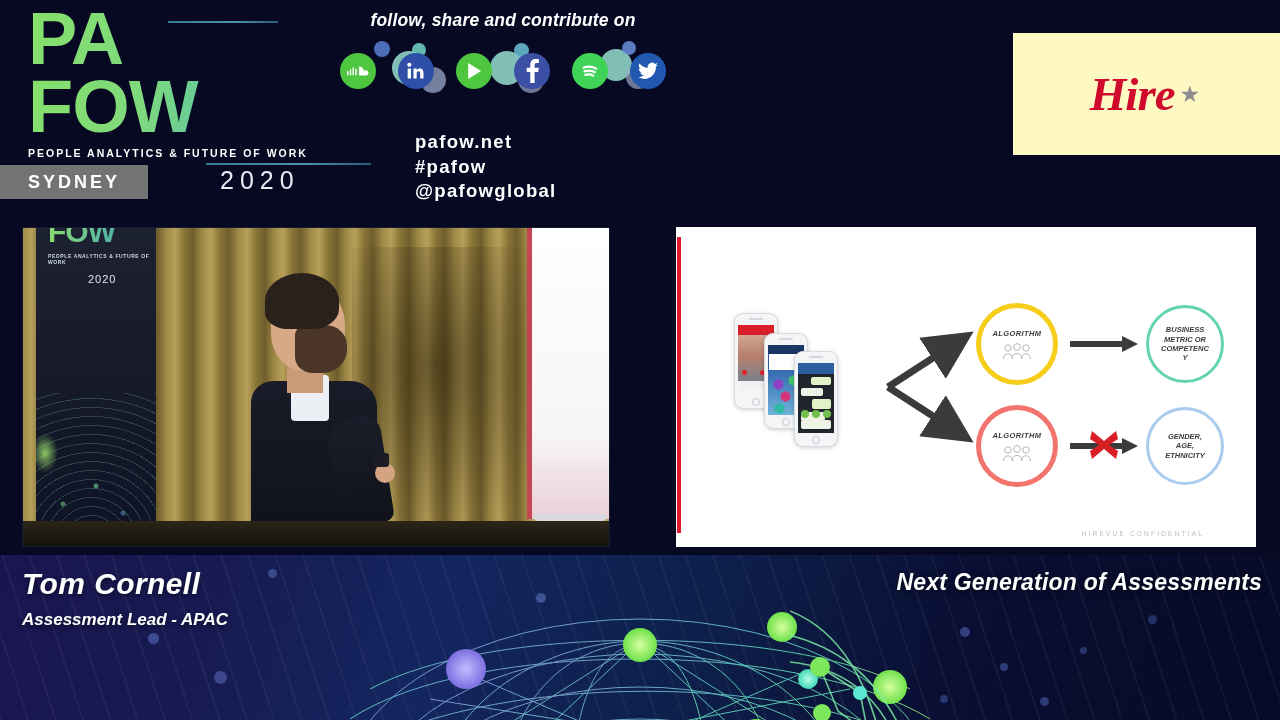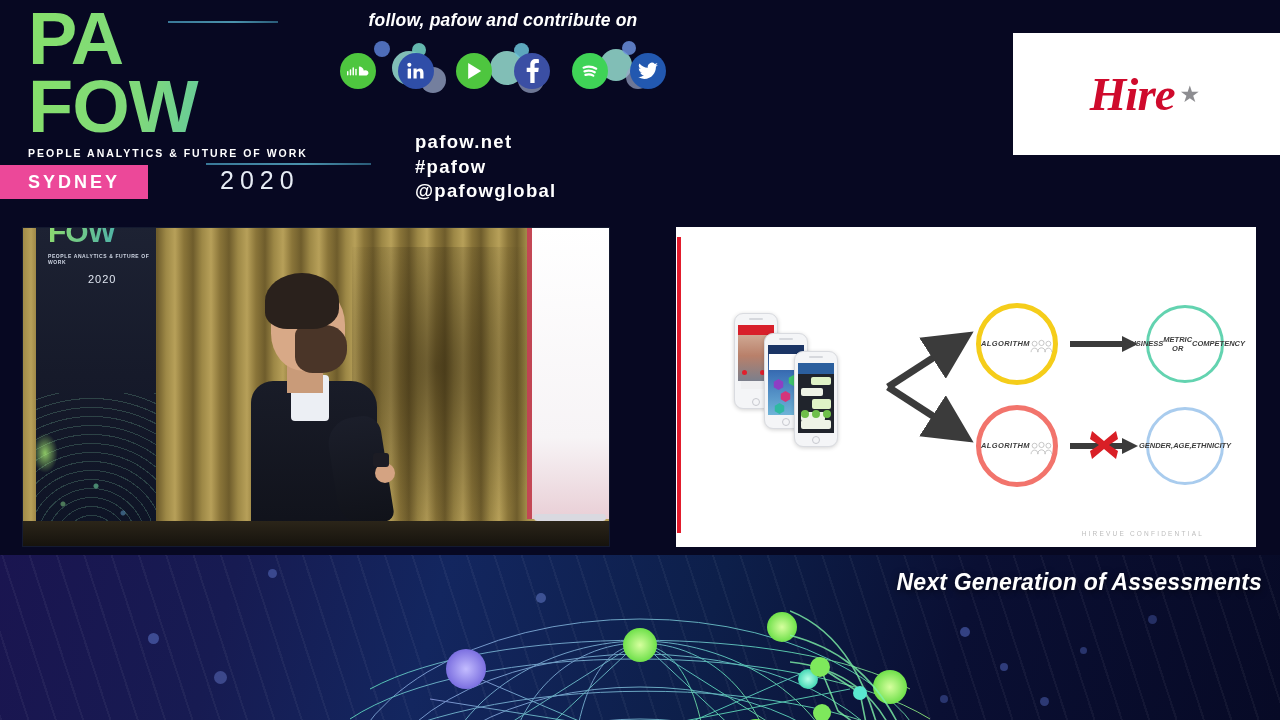--- a/index.html
+++ b/index.html
@@ -39,21 +39,21 @@
     margin-top: 6px;
     font-size: 10.5px;
     font-weight: 700;
     letter-spacing: 2.0px;
     color: #ffffff;
   }
   .badge-row { position: absolute; left: -28px; top: 160px; width: 358px; height: 34px; }
   .sydney-badge {
     position: absolute; left: 0; top: 0;
     width: 148px; height: 34px;
-    background: #ec4899;
+    background: #737373;
     display: flex; align-items: center; justify-content: center;
   }
   .sydney-badge span {
     color: #ffffff; font-size: 18px; font-weight: 700; letter-spacing: 3px;
   }
   .year {
     position: absolute; left: 220px; top: 1px;
     color: #e6ecf5; font-size: 25px; letter-spacing: 6px; font-weight: 300;
   }
 
@@ -86,21 +86,21 @@
   .handles {
     position: absolute; left: 415px; top: 130px;
     color: #ffffff; font-size: 18.5px; font-weight: 700;
     letter-spacing: 1.3px; line-height: 1.33;
   }
 
   
   .hirevue-box {
     position: absolute; left: 1013px; top: 33px;
     width: 267px; height: 122px;
-    background: #ffffff;
+    background: #fef9c3;
     display: flex; align-items: center; justify-content: center;
   }
   .hv-wrap { display: flex; align-items: center; gap: 2px; }
   .hv-text {
     font-family: "Liberation Serif", serif;
     font-style: italic; font-weight: 700;
     font-size: 47px; color: #cf0a2c;
     letter-spacing: -1px;
   }
   .hv-star { color: #8d8d91; font-size: 23px; line-height: 1; margin: 0 3px; }
@@ -233,21 +233,21 @@
   .bub { position: absolute; border-radius: 2px; }
   .bub-l { background: #eef3e6; }
   .bub-r { background: #dff3c6; }
   .pc-btns { position: absolute; left: 3px; right: 3px; bottom: 14px; height: 9px; display: flex; gap: 3px; justify-content: center; }
   .pc-btn { width: 8px; height: 8px; border-radius: 50%; background: #6fbf4a; }
 
   .arrow-split { position: absolute; left: 208px; top: 40px; width: 92px; height: 120px; }
 
   .circ {
     position: absolute; border-radius: 50%;
-    display: flex; flex-direction: row; align-items: center; justify-content: center;
+    display: flex; flex-direction: column; align-items: center; justify-content: center;
     text-align: center;
   }
   .circ-label {
     font-size: 7.5px; font-style: italic; font-weight: 700;
     letter-spacing: .4px; color: #3d3d3d; line-height: 1.25;
   }
   .circ-sub { font-size: 7.5px; font-style: italic; font-weight: 700; color: #3d3d3d; line-height: 1.25; }
   .c-alg-top { left: 300px; top: 16px; width: 82px; height: 82px; border: 5px solid #f5cd1a; }
   .c-alg-bot { left: 300px; top: 118px; width: 82px; height: 82px; border: 5px solid #f2746c; }
   .c-out-top { left: 470px; top: 18px; width: 78px; height: 78px; border: 3.5px solid #63d3b0; }
@@ -311,21 +311,21 @@
     <div class="pafow-tagline">PEOPLE ANALYTICS &amp; FUTURE OF WORK</div>
     <div class="badge-row">
       <div class="sydney-badge">
         <span>SYDNEY</span>
       </div>
       <div class="year">2020</div>
     </div>
   </div>
 
   <div class="social-block">
-    <div class="social-head">follow, pafow and contribute on</div>
+    <div class="social-head">follow, share and contribute on</div>
     <div class="social-icons">
       <div class="blob" style="left:36px;  top:-4px;  width:16px; height:16px; background:#5b7fd4; opacity:.85;"></div>
       <div class="blob" style="left:54px;  top:6px;   width:34px; height:34px; background:#8fd3c6; opacity:.9;"></div>
       <div class="blob" style="left:82px;  top:22px;  width:26px; height:26px; background:#9aa7c8; opacity:.75;"></div>
       <div class="blob" style="left:74px;  top:-2px;  width:14px; height:14px; background:#6fcbbe; opacity:.9;"></div>
       <div class="blob" style="left:152px; top:6px;   width:34px; height:34px; background:#8fd3c6; opacity:.9;"></div>
       <div class="blob" style="left:180px; top:22px;  width:26px; height:26px; background:#9aa7c8; opacity:.7;"></div>
       <div class="blob" style="left:176px; top:-2px;  width:15px; height:15px; background:#6cc3d8; opacity:.85;"></div>
       <div class="blob" style="left:262px; top:4px;   width:32px; height:32px; background:#8fd3c6; opacity:.9;"></div>
       <div class="blob" style="left:288px; top:20px;  width:24px; height:24px; background:#9aa7c8; opacity:.7;"></div>
@@ -606,18 +606,20 @@
     <div class="bokeh" style="left:214px; top:116px; width:13px; height:13px; background:#6a7fd0; opacity:.45;"></div>
     <div class="bokeh" style="left:536px; top:38px;  width:10px; height:10px; background:#6a7fd0; opacity:.5;"></div>
     <div class="bokeh" style="left:960px; top:72px;  width:10px; height:10px; background:#4f63b8; opacity:.6;"></div>
     <div class="bokeh" style="left:1000px;top:108px; width:8px;  height:8px;  background:#4f63b8; opacity:.55;"></div>
     <div class="bokeh" style="left:1040px;top:142px; width:9px;  height:9px;  background:#4f63b8; opacity:.5;"></div>
     <div class="bokeh" style="left:1080px;top:92px;  width:7px;  height:7px;  background:#4f63b8; opacity:.45;"></div>
     <div class="bokeh" style="left:1148px;top:60px;  width:9px;  height:9px;  background:#4f63b8; opacity:.4;"></div>
     <div class="bokeh" style="left:940px; top:140px; width:8px;  height:8px;  background:#4f63b8; opacity:.45;"></div>
 
     <div class="lower-left">
+      <div class="presenter-name">Tom Cornell</div>
+      <div class="presenter-role">Assessment Lead - APAC</div>
     </div>
 
     <div class="session-title">Next Generation of Assessments</div>
   </div>
 
 </div>
 
 </body></html>

